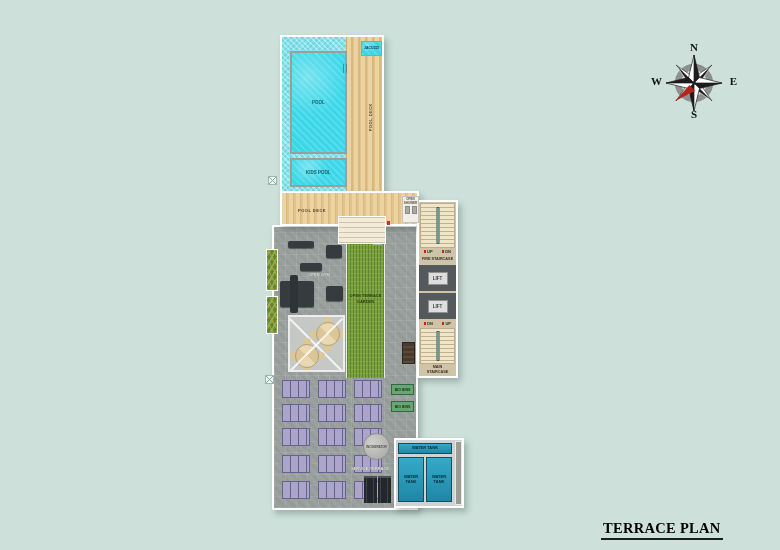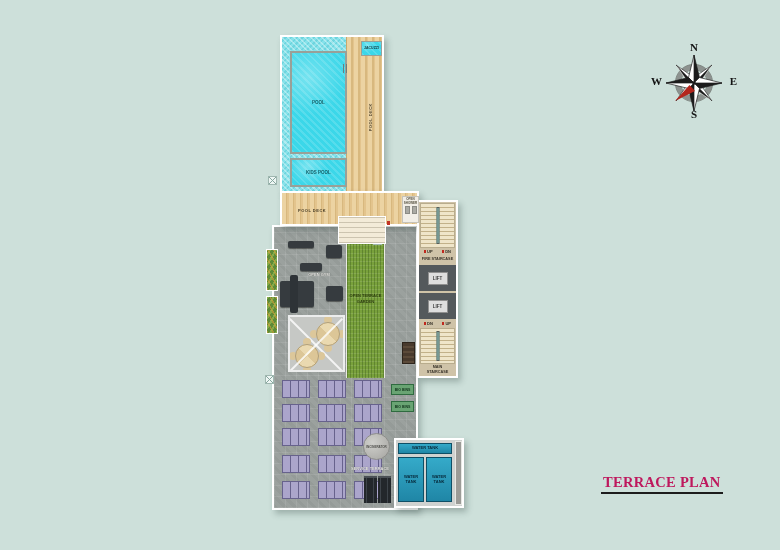--- a/index.html
+++ b/index.html
@@ -141,22 +141,22 @@
   
   .compass{left:648px;top:34px;width:92px;height:96px;}
   .cdir{position:absolute;font-family:"Liberation Serif",serif;font-weight:bold;font-size:11px;color:#141414;}
   .cn{left:0;right:0;top:7px;text-align:center;}
   .cs{left:0;right:0;top:74px;text-align:center;}
   .cw{left:3px;top:41px;}
   .ce{right:3px;top:41px;}
 
   
   .title{
-    left:601px;top:474px;
-    font-family:"Liberation Serif",serif;font-weight:bold;font-size:14.5px;color:#be185d;
+    left:601px;top:520px;
+    font-family:"Liberation Serif",serif;font-weight:bold;font-size:14.5px;color:#000000;
     border-bottom:2px solid #1c1c1c;padding:0 2px 1px;letter-spacing:.3px;
   }
 </style>
 </head>
 <body>
 
 <div class="abs block pool-block">
   <div class="abs wood deck-col"></div>
   <div class="abs water pool">
     <span class="lbl f4 pool-txt">POOL</span>

